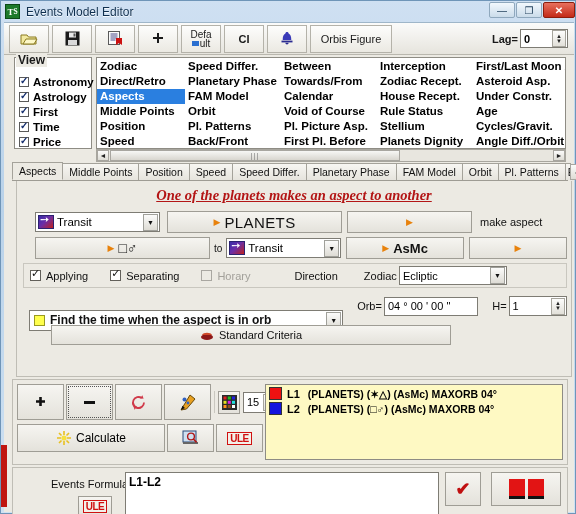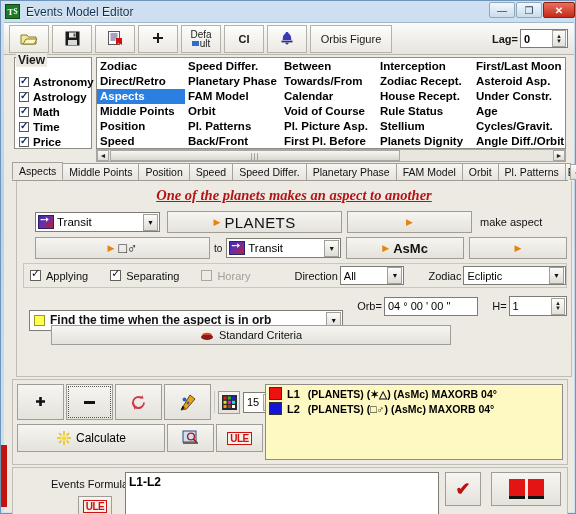--- a/index.html
+++ b/index.html
@@ -440,21 +440,21 @@
           <div class="cbrow">
             <span class="cb checked"></span>
             <span>Astronomy</span>
           </div>
           <div class="cbrow">
             <span class="cb checked"></span>
             <span>Astrology</span>
           </div>
           <div class="cbrow">
             <span class="cb checked"></span>
-            <span>Math</span>
+            <span>First</span>
           </div>
           <div class="cbrow">
             <span class="cb checked"></span>
             <span>Time</span>
           </div>
           <div class="cbrow">
             <span class="cb checked"></span>
             <span>Price</span>
           </div>
         </div>
@@ -580,24 +580,20 @@
 
       <div class="grp" style="top:82px;height:25px;">
         <div class="chkrow" style="height:23px;">
           <span class="chk2 on"></span>
           <span class="chklbl">Applying</span>
           <span class="chk2 on"></span>
           <span class="chklbl">Separating</span>
           <span class="chk2 dis"></span>
           <span class="chklbl dis">Horary</span>
           <span class="lbl-inline" style="margin-left:22px;">Direction</span>
-          <div class="ddplain" style="width:68px;">
-            <span class="v">All</span>
-            <span class="ddarrow">▼</span>
-          </div>
           <span class="lbl-inline" style="margin-left:24px;">Zodiac</span>
           <div class="ddplain" style="width:108px;align-items:center;">
             <span class="v">Ecliptic</span>
             <span class="ddarrow">▼</span>
           </div>
         </div>
       </div>
 
       <div class="grp" style="top:112px;height:28px;border:none;">
         <div style="display:flex;align-items:center;height:26px;padding-left:6px;">

